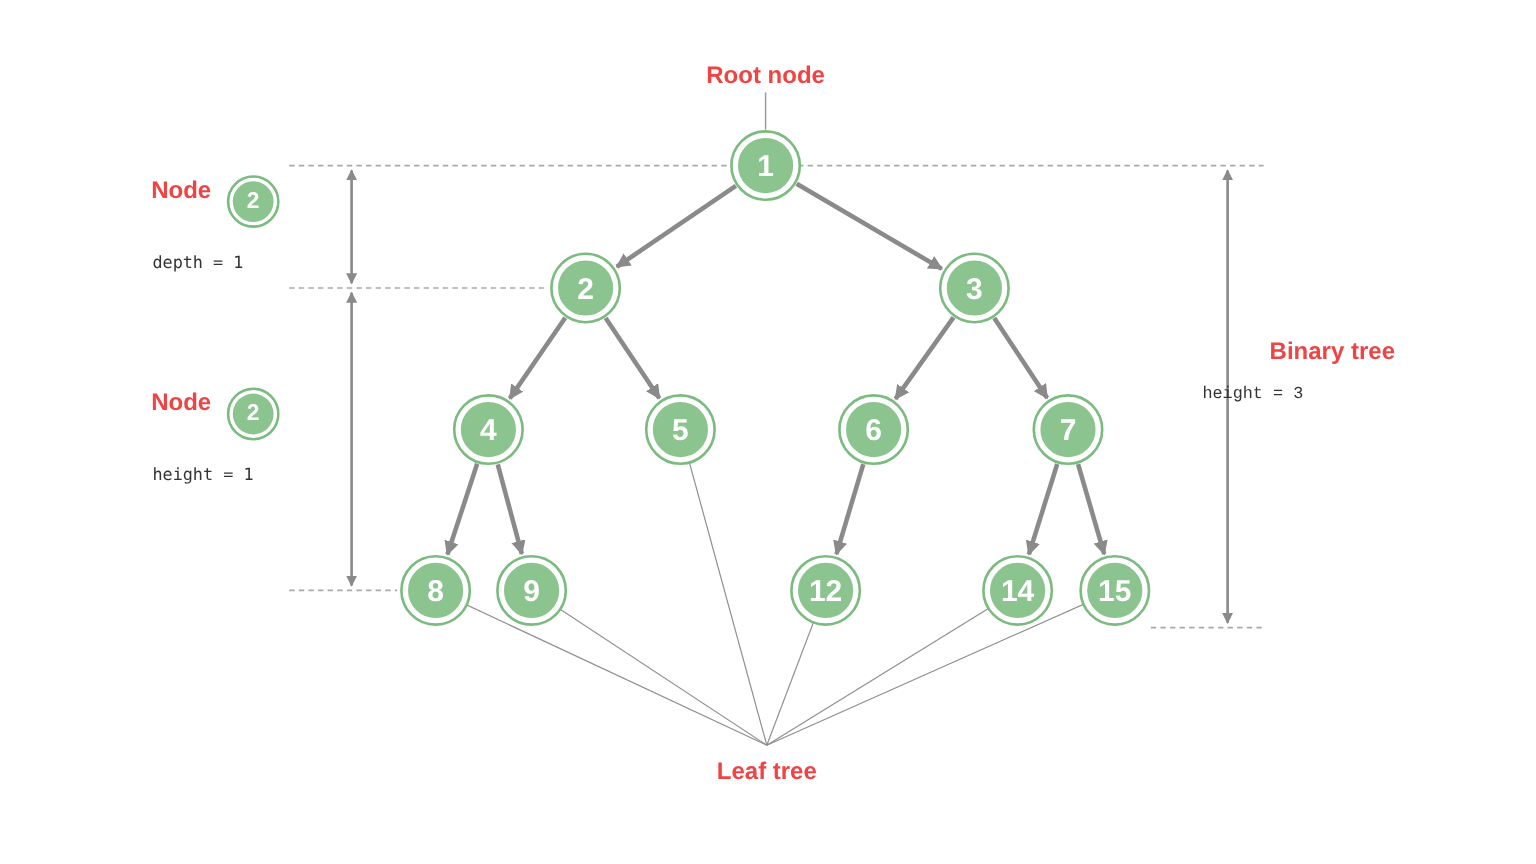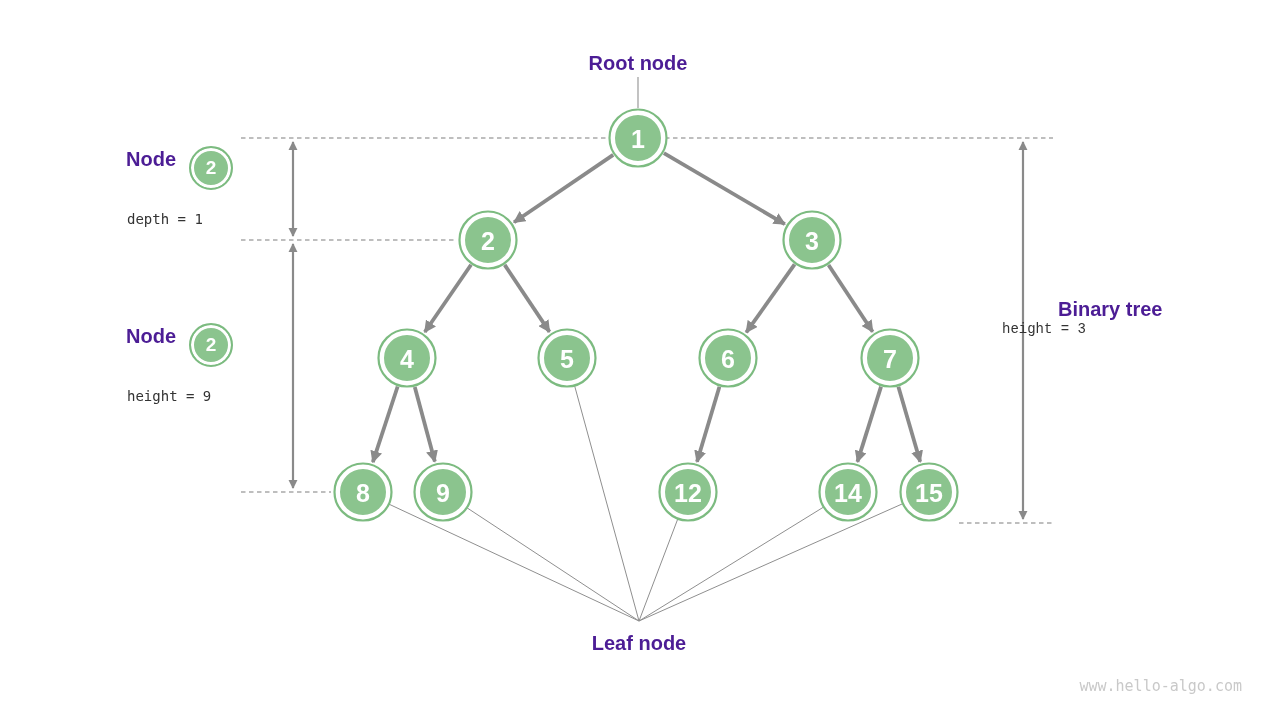--- a/index.html
+++ b/index.html
@@ -1,21 +1,21 @@
 <!DOCTYPE html>
 <html><head>
 <meta charset="utf-8">
 <style>
   html,body{margin:0;padding:0;background:#ffffff;}
   body{width:1280px;height:720px;overflow:hidden;position:relative;
        font-family:"Liberation Sans",sans-serif;}
   .stage{position:absolute;left:0;top:0;width:1280px;height:720px;}
   svg.diagram{position:absolute;left:0;top:0;}
   .abs{position:absolute;}
-  .bold-label{font-weight:bold;font-size:20px;color:#4c1d95;line-height:26px;}
+  .bold-label{font-weight:bold;font-size:20px;color:#ef4444;line-height:26px;}
   .centered{text-align:center;}
   .mono-label{font-family:"DejaVu Sans Mono",monospace;font-size:14px;color:#333333;line-height:26px;}
   .legend-row{display:flex;align-items:flex-start;gap:13px;}
   .badge{width:40px;height:40px;border-radius:50%;
          border:2px solid #7cbb80;background:#8bc48e;
          box-shadow:inset 0 0 0 3px #ffffff;
          display:flex;align-items:center;justify-content:center;}
   .badge span{color:#ffffff;font-weight:bold;font-size:19px;}
   .watermark{font-family:"DejaVu Sans Mono",monospace;font-size:15px;color:#c9c9c9;
              width:220px;text-align:right;}
@@ -130,22 +130,21 @@
     </span>
   </div>
   <div class="abs mono-label" style="left:127px;top:206px;">depth = 1</div>
 
   <div class="abs legend-row" style="left:126px;top:323px;">
     <span class="bold-label">Node</span>
     <span class="badge">
       <span>2</span>
     </span>
   </div>
-  <div class="abs mono-label" style="left:127px;top:383px;">height = 9</div>
+  <div class="abs mono-label" style="left:127px;top:383px;">height = 1</div>
 
-  <div class="abs bold-label" style="left:1058px;top:280px;margin-top:16px;">Binary tree</div>
+  <div class="abs bold-label" style="left:1058px;top:280px;">Binary tree</div>
   <div class="abs mono-label" style="left:1002px;top:316px;font-family:Liberation Mono, monospace;">height = 3</div>
 
-  <div class="abs bold-label centered" style="left:539px;top:630px;width:200px;">Leaf node</div>
+  <div class="abs bold-label centered" style="left:539px;top:630px;width:200px;">Leaf tree</div>
 
-  <div class="abs watermark" style="left:1022px;top:677px;">www.hello-algo.com</div>
 
 </div>
 
 </body></html>

